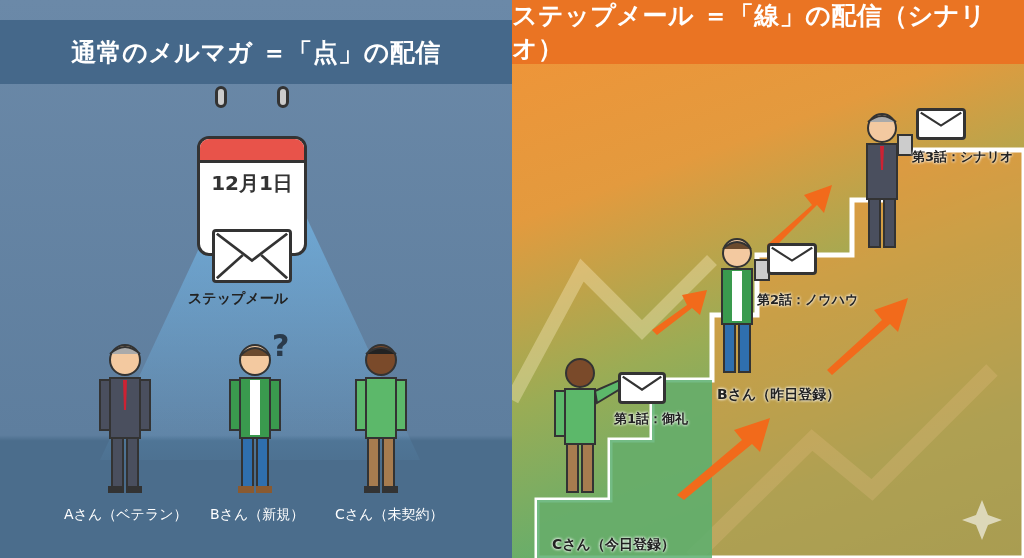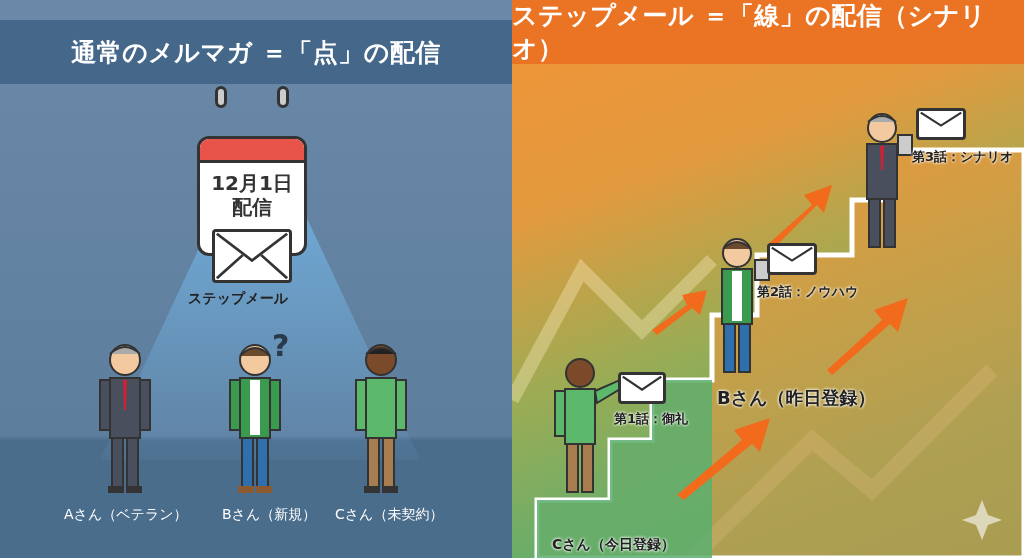--- a/index.html
+++ b/index.html
@@ -28,21 +28,20 @@
 
 <div class="panel left">
   <div class="header">通常のメルマガ ＝「点」の配信</div>
   <div class="spot"></div>
 
   <div class="ring" style="left:215px"></div>
   <div class="ring" style="left:277px"></div>
   <div class="calendar">
     <div class="cal-top"></div>
     <div class="cal-text">12月1日</div>
-    <div class="cal-text" style="margin-top:0">配信</div>
   </div>
 
   <div class="envelope" style="left:212px;top:229px;width:80px;height:54px">
     <svg viewBox="0 0 80 54" preserveAspectRatio="none">
         <polyline points="2,2 40,32 78,2" fill="none" stroke="#333" stroke-width="3"></polyline>
         <line x1="2" y1="52" x2="30" y2="26" stroke="#333" stroke-width="3"></line>
         <line x1="78" y1="52" x2="50" y2="26" stroke="#333" stroke-width="3"></line>
       </svg>
   </div>
   <div class="label" style="left:188px;top:290px;font-size:14px">ステップメール</div>
@@ -80,21 +79,21 @@
     <rect x="20" y="38" width="30" height="60" fill="#5cb86a" stroke="#333" stroke-width="2"></rect>
     <rect x="10" y="40" width="10" height="50" fill="#5cb86a" stroke="#333" stroke-width="2"></rect>
     <rect x="50" y="40" width="10" height="50" fill="#5cb86a" stroke="#333" stroke-width="2"></rect>
     <rect x="22" y="98" width="11" height="50" fill="#a77c4f" stroke="#333" stroke-width="2"></rect>
     <rect x="37" y="98" width="11" height="50" fill="#a77c4f" stroke="#333" stroke-width="2"></rect>
     <rect x="18" y="146" width="16" height="7" fill="#333"></rect>
       <rect x="36" y="146" width="16" height="7" fill="#333"></rect>
   </svg>
 
   <div class="name-label" style="left:64px;top:506px">Aさん（ベテラン）</div>
-  <div class="name-label" style="left:222px;top:506px">Bさん（新規）</div>
+  <div class="name-label" style="left:210px;top:506px">Bさん（新規）</div>
   <div class="name-label" style="left:335px;top:506px">Cさん（未契約）</div>
 </div>
 
 <div class="panel right">
   <div class="header">ステップメール ＝「線」の配信（シナリオ）</div>
 
   <svg class="stairs" width="512" height="558">
     <polyline points="0,400 70,270 130,330 200,260" fill="none" stroke="rgba(255,240,200,0.35)" stroke-width="14"></polyline>
     <polyline points="180,558 300,440 360,490 480,370" fill="none" stroke="rgba(255,255,255,0.2)" stroke-width="16"></polyline>
     <path d="M25 558 L25 500 L98 500 L98 440 L140 440 L140 380 L200 380 L200 315 L245 315 L245 255 L340 255 L340 200 L380 200 L380 150 L512 150 L512 558 Z" fill="rgba(240,150,60,0.55)" stroke="#fff" stroke-width="5"></path>
@@ -131,22 +130,22 @@
     <rect x="25" y="36" width="10" height="50" fill="#fff"></rect>
     <rect x="48" y="25" width="14" height="20" fill="#ccc" stroke="#333" stroke-width="2"></rect>
     <rect x="17" y="89" width="11" height="48" fill="#2f6fae" stroke="#333" stroke-width="2"></rect>
     <rect x="32" y="89" width="11" height="48" fill="#2f6fae" stroke="#333" stroke-width="2"></rect>
   </svg>
   <div class="envelope" style="left:255px;top:243px;width:50px;height:32px">
     <svg viewBox="0 0 50 32" preserveAspectRatio="none">
         <polyline points="2,2 25,18 48,2" fill="none" stroke="#333" stroke-width="2.5"></polyline>
       </svg>
   </div>
-  <div class="step-label" style="left:245px;top:283px">第2話：ノウハウ</div>
-  <div class="step-label" style="left:205px;top:386px;font-size:18px">Bさん（昨日登録）</div>
+  <div class="step-label" style="left:245px;top:291px">第2話：ノウハウ</div>
+  <div class="step-label" style="left:205px;top:386px;font-size:14px">Bさん（昨日登録）</div>
 
   <svg class="person" style="left:340px;top:110px" width="70" height="145">
     <circle cx="30" cy="18" r="14" fill="#f3c9a0" stroke="#333" stroke-width="2"></circle>
     <path d="M16 12 Q30 0 44 12" fill="#aaa" stroke="#333" stroke-width="2"></path>
     <rect x="15" y="34" width="30" height="55" fill="#4a4f5e" stroke="#333" stroke-width="2"></rect>
     <polygon points="28,36 32,36 31,60 29,60" fill="#c23"></polygon>
     <rect x="46" y="25" width="14" height="20" fill="#ccc" stroke="#333" stroke-width="2"></rect>
     <rect x="17" y="89" width="11" height="48" fill="#4a4f5e" stroke="#333" stroke-width="2"></rect>
     <rect x="32" y="89" width="11" height="48" fill="#4a4f5e" stroke="#333" stroke-width="2"></rect>
   </svg>

